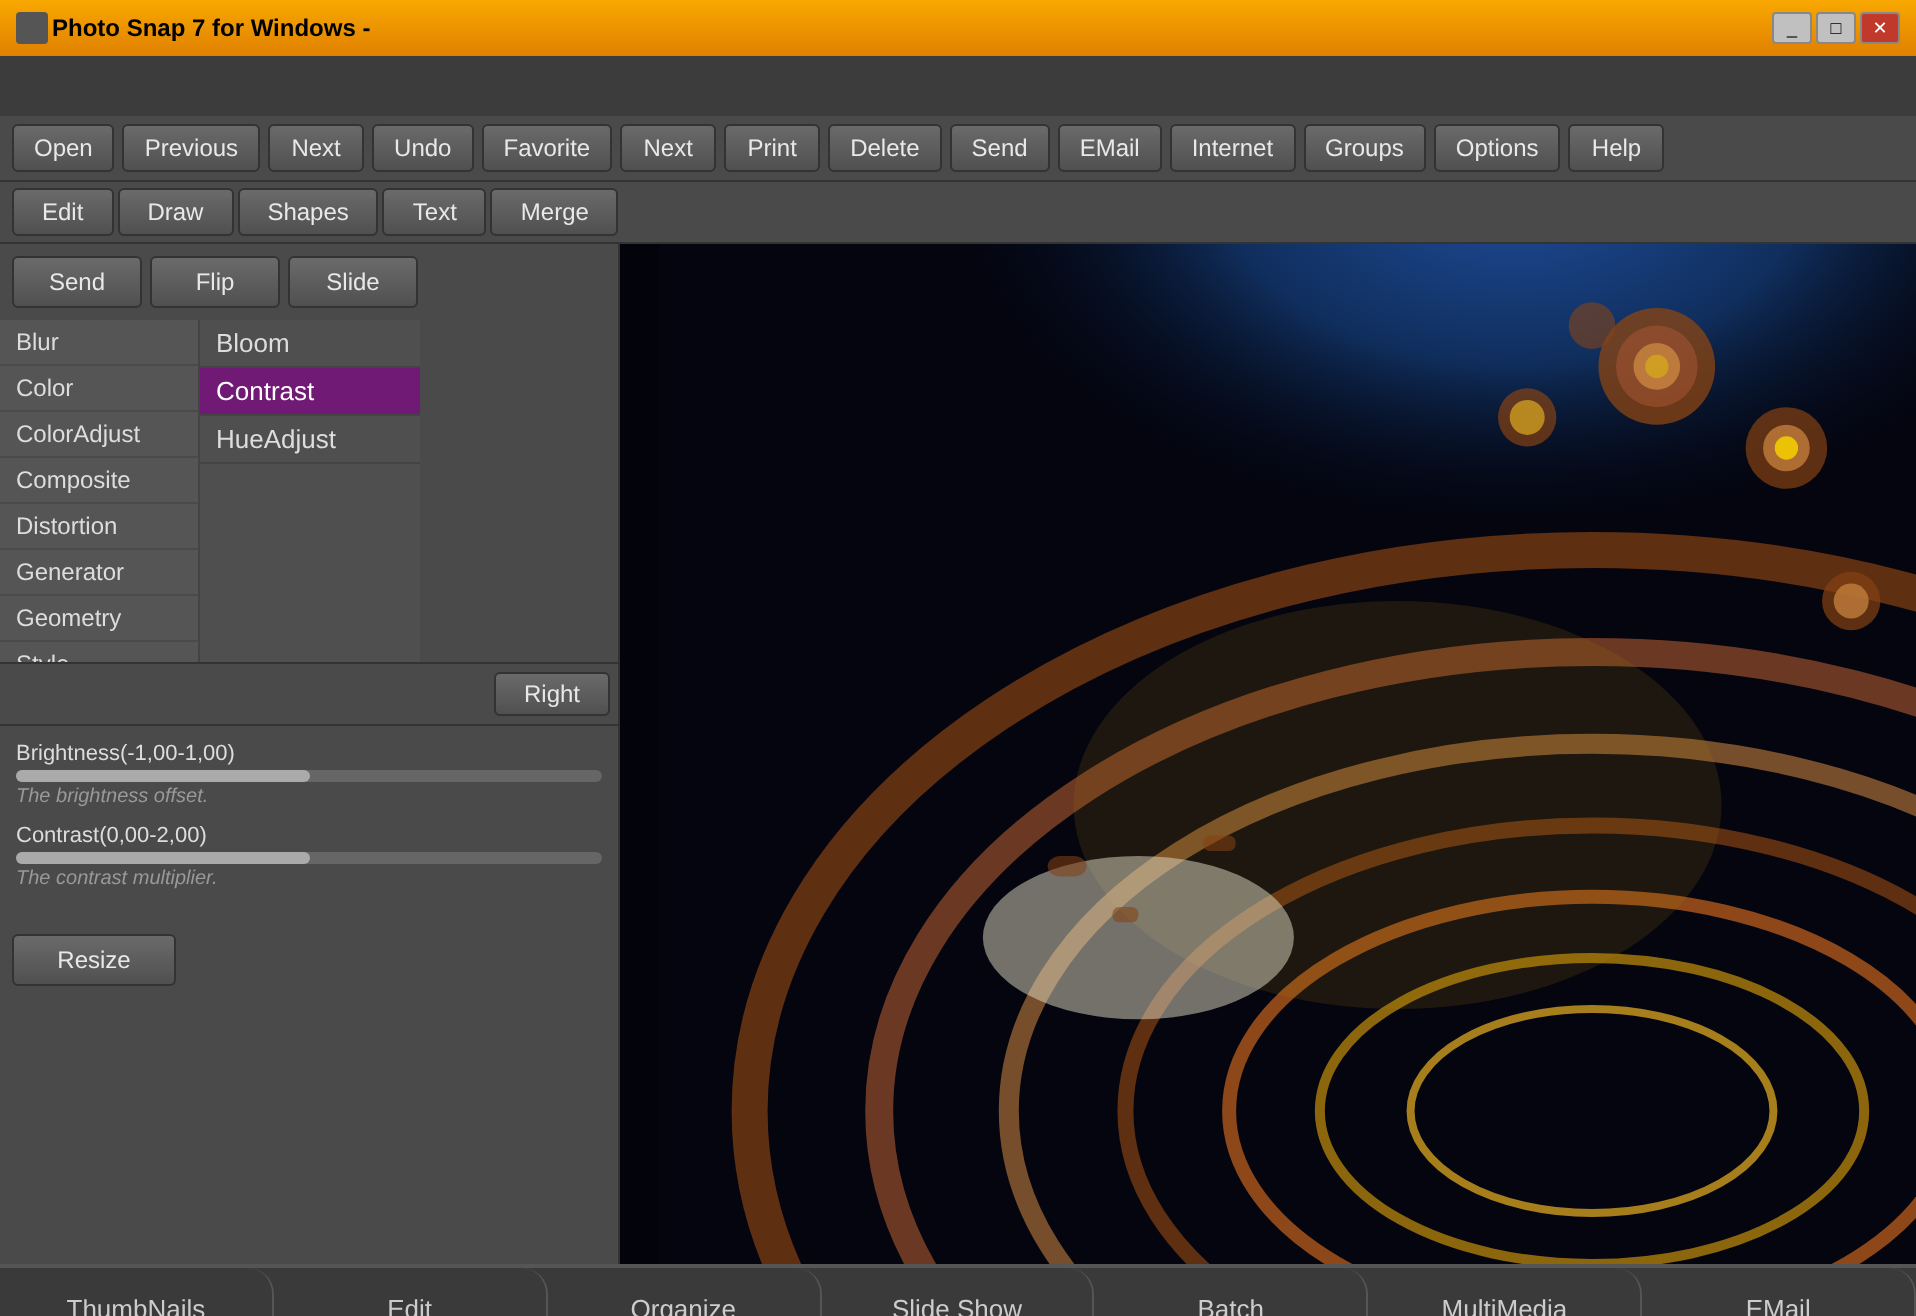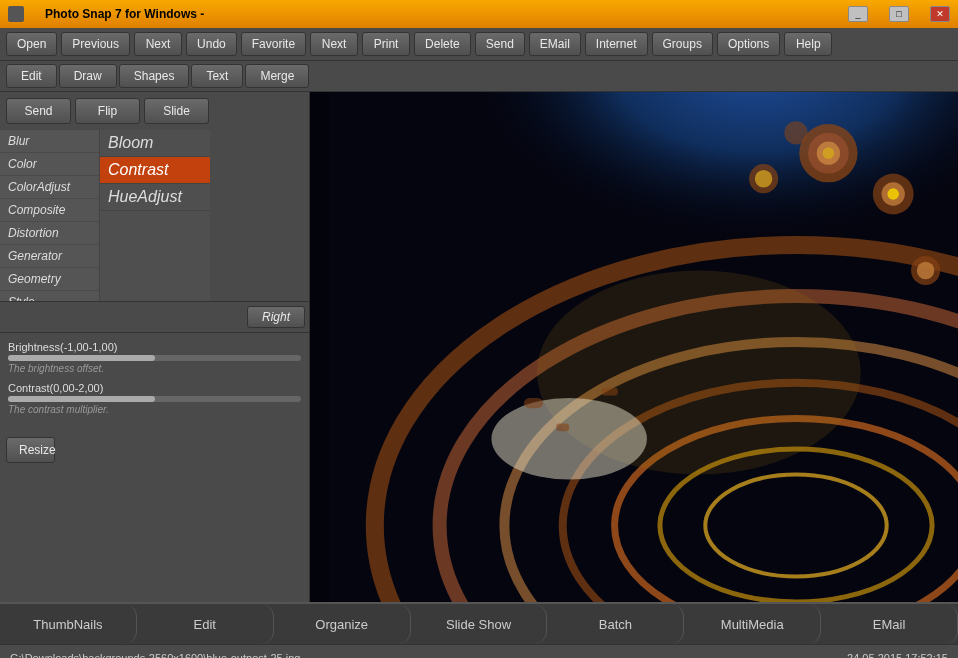--- a/index.html
+++ b/index.html
@@ -13,21 +13,21 @@
       color: #e0e0e0;
     }
 
     
     #title-bar {
       background: linear-gradient(to bottom, #f8a800, #e08000);
       height: 28px;
       display: flex;
       align-items: center;
       padding: 0 8px;
-      gap: 21px;
+      gap: 2px;
     }
     #title-bar .app-icon {
       width: 16px;
       height: 16px;
       background: #555;
       border-radius: 2px;
       flex-shrink: 0;
     }
     #title-bar .title-text {
       color: #000;
@@ -51,20 +51,21 @@
     .win-btn.close { background: #c0392b; color: #fff; }
 
     
     #toolbar {
       background: #4a4a4a;
       padding: 4px 6px;
       display: flex;
       gap: 4px;
       align-items: flex-end;
       border-bottom: 1px solid #333;
+      margin-top: 30px;
     }
     .tb-btn {
       background: linear-gradient(to bottom, #6a6a6a, #505050);
       border: 1px solid #333;
       border-radius: 3px;
       color: #e8e8e8;
       padding: 4px 10px;
       cursor: pointer;
       font-size: 12px;
       min-width: 48px;
@@ -121,21 +122,20 @@
       font-size: 12px;
       width: 65px;
       text-align: center;
     }
 
     
     #submenu-area {
       display: flex;
       flex: 1;
       min-height: 0;
-      font-style: italic;
     }
 
     #submenu-list {
       width: 100px;
       background: #555;
       border-right: 1px solid #444;
       display: flex;
       flex-direction: column;
     }
     .submenu-item {
@@ -149,44 +149,43 @@
     #submenu-sub {
       width: 110px;
       background: #4f4f4f;
       display: flex;
       flex-direction: column;
     }
     .subitem {
       padding: 4px 8px;
       color: #ddd;
       cursor: pointer;
-      font-size: 16px;
+      font-size: 13px;
       border-bottom: 1px solid #444;
     }
     .subitem.selected {
-      background: #c2410c;
+      background: #701a75;
       color: #fff;
     }
 
     #right-align-area {
       display: flex;
       justify-content: flex-end;
       padding: 4px;
       background: #4a4a4a;
       border-top: 1px solid #333;
     }
     .right-btn {
       background: linear-gradient(to bottom, #6a6a6a, #505050);
       border: 1px solid #333;
       border-radius: 3px;
       color: #e8e8e8;
       padding: 3px 14px;
       cursor: pointer;
       font-size: 12px;
-      font-style: italic;
     }
 
     #controls-area {
       padding: 8px;
       background: #4a4a4a;
       border-top: 1px solid #333;
     }
     .control-row {
       margin-bottom: 8px;
     }
@@ -350,21 +349,21 @@
       <div class="control-row">
         <div class="control-label">Contrast(0,00-2,00)</div>
         <div class="control-track">
           <div class="control-fill" style="width: 50%;"></div>
         </div>
         <div class="control-hint">The contrast multiplier.</div>
       </div>
     </div>
 
     <div style="flex:1; background:#4a4a4a;">
-      <button class="action-btn" style="margin:6px; width:49px;">Resize</button>
+      <button class="action-btn" style="margin:6px; width:82px;">Resize</button>
     </div>
 
   </div>
 
   <div id="image-area">
     <div class="fractal-container">
       <svg width="100%" height="100%" xmlns="http://www.w3.org/2000/svg">
         <defs>
           <radialGradient id="bg1" cx="50%" cy="50%">
             <stop offset="0%" stop-color="#000010"></stop>

